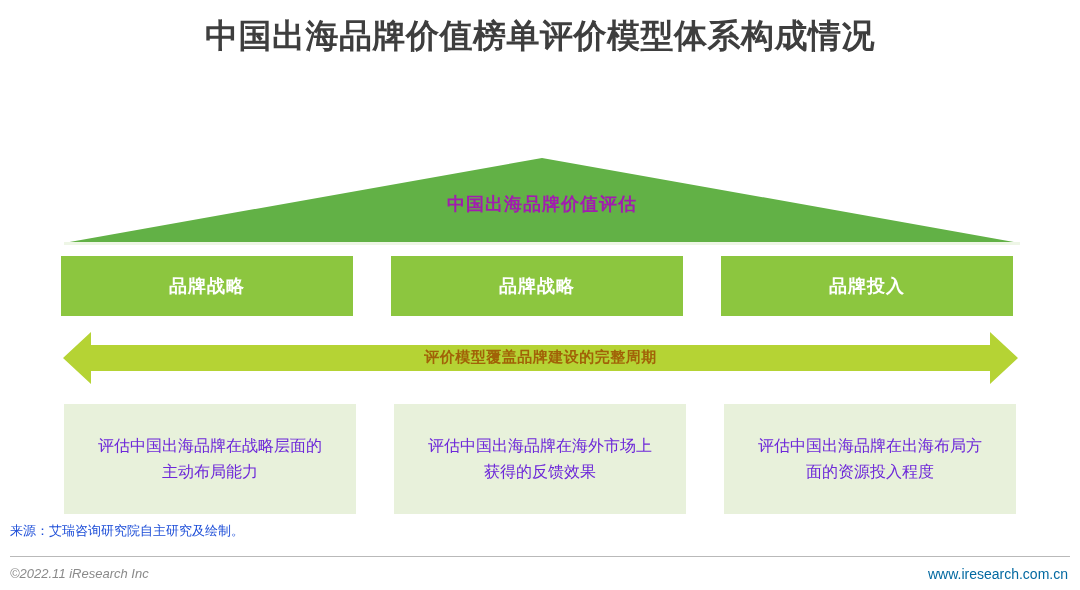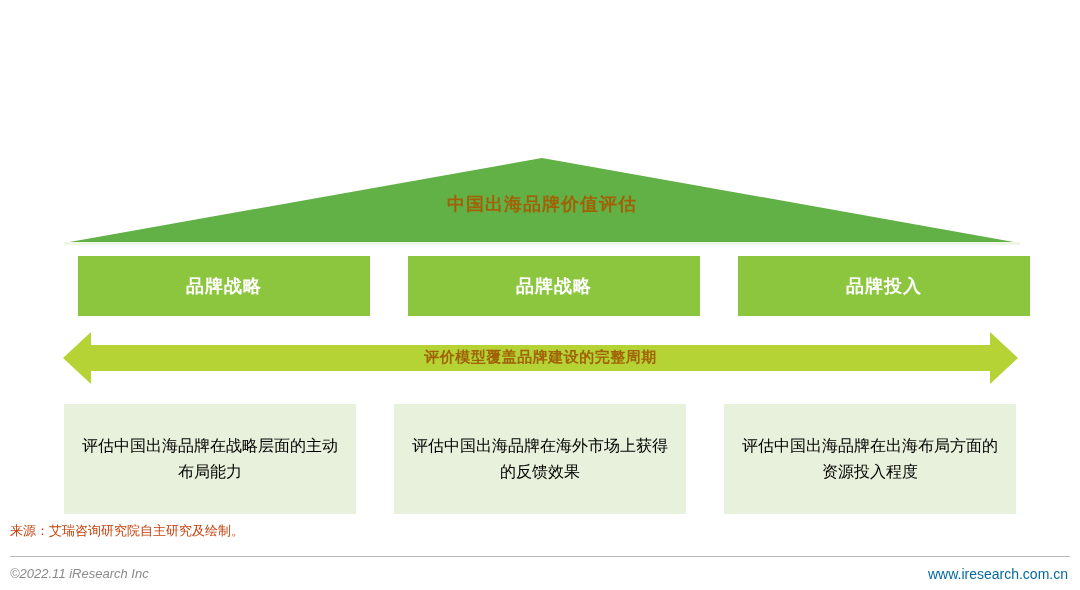--- a/index.html
+++ b/index.html
@@ -44,29 +44,29 @@
     display: block;
   }
   .pyramid-label {
     position: absolute;
     left: 0;
     top: 34px;
     width: 956px;
     text-align: center;
     font-size: 18px;
     font-weight: bold;
-    color: #a16207;
+    color: #a21caf;
     letter-spacing: 1px;
     white-space: nowrap;
     pointer-events: none;
   }
   
   .pillars {
     position: absolute;
-    left: 78px;
+    left: 61px;
     top: 256px;
     width: 952px;
     height: 60px;
     display: flex;
     justify-content: space-between;
   }
   .pillar {
     width: 292px;
     height: 60px;
     background: #8cc63f;
@@ -113,33 +113,33 @@
     justify-content: space-between;
   }
   .desc {
     width: 292px;
     height: 110px;
     background: #e8f1db;
     display: flex;
     align-items: center;
     justify-content: center;
     text-align: center;
-    padding: 0 16px;
+    padding: 0 32px;
     box-sizing: border-box;
-    color: #000000;
+    color: #6d28d9;
     font-size: 16px;
     line-height: 26px;
   }
   
   .source {
     position: absolute;
     left: 10px;
     top: 522px;
     font-size: 13px;
-    color: #c2410c;
+    color: #1d4ed8;
     white-space: nowrap;
   }
   
   .footer-rule {
     position: absolute;
     left: 10px;
     top: 556px;
     width: 1060px;
     height: 1px;
     background: #b9b9b9;
@@ -160,20 +160,21 @@
     font-size: 14px;
     color: #0369a1;
     white-space: nowrap;
   }
 </style>
 </head>
 <body>
 
 <div class="slide">
 
+  <div class="title">中国出海品牌价值榜单评价模型体系构成情况</div>
 
   <div class="pyramid-wrap">
     <svg width="956" height="87" viewBox="0 0 956 87">
       <polygon points="478,0 956,85 0,85" fill="#62b146"></polygon>
       <rect x="0" y="84" width="956" height="3" fill="#eef6e6"></rect>
     </svg>
     <div class="pyramid-label">中国出海品牌价值评估</div>
   </div>
 
   <div class="pillars">

